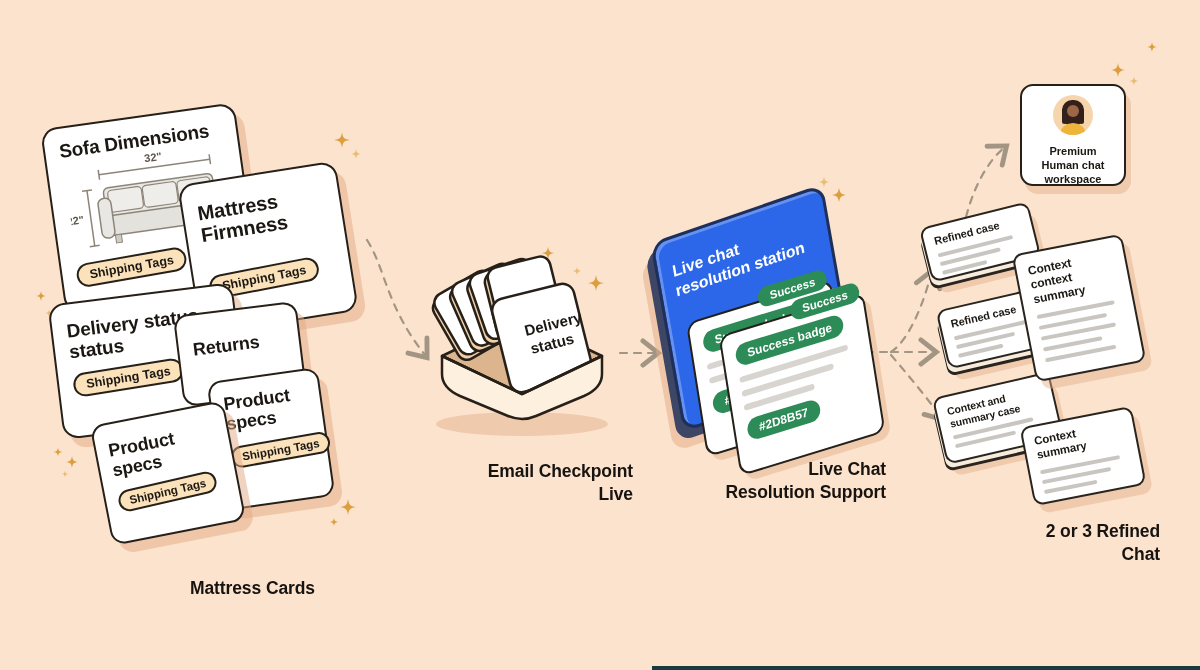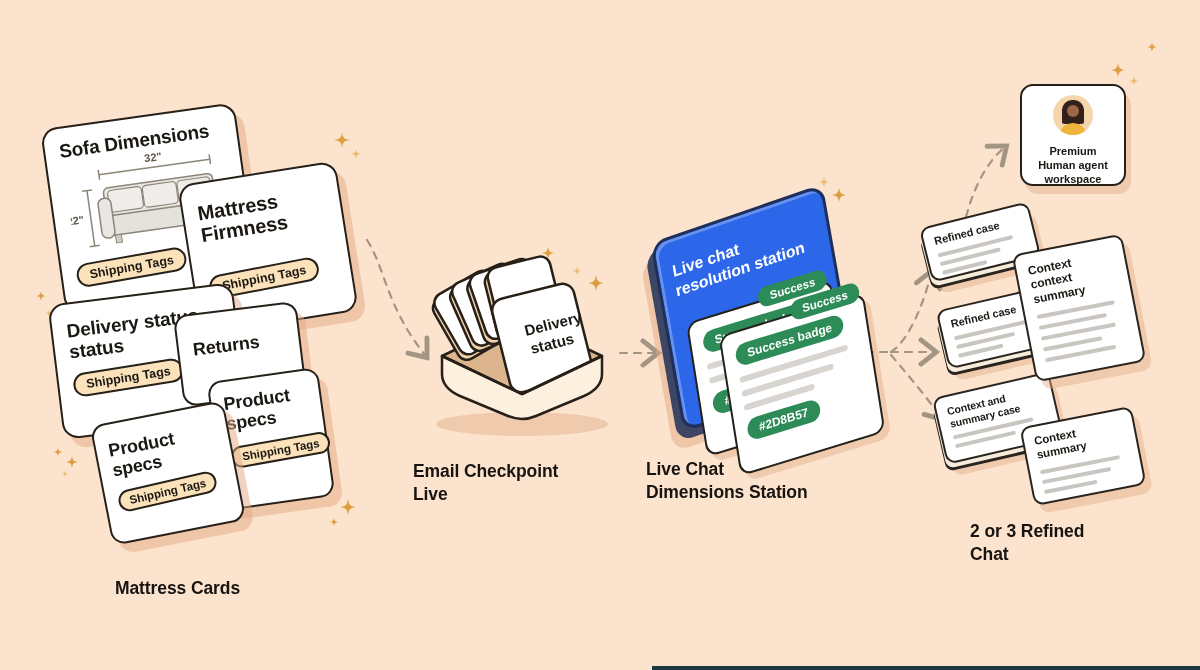--- a/index.html
+++ b/index.html
@@ -14,21 +14,21 @@
   .tagpill{display:inline-block;background:#fbe2ba;border:2px solid #262019;border-radius:999px;
            padding:3px 11px;font-size:12.5px;font-weight:700;color:#1b1813;white-space:nowrap;transform:rotate(-2deg);}
 
   .gpill{display:inline-block;background:#2d8b57;color:#ffffff;border-radius:999px;
          padding:4px 12px;font-size:12px;font-weight:700;white-space:nowrap;}
 
   .bar{background:#d8d5d1;border-radius:3px;height:6px;}
   .minibar{background:#c9c6c1;border-radius:2px;height:4px;}
 
   .stage-label{position:absolute;font-weight:700;font-size:17.5px;line-height:1.34;color:#171310;
-               text-align:left;letter-spacing:-0.1px;z-index:4;}
+               text-align:right;letter-spacing:-0.1px;z-index:4;}
 
   
   .station-panel{position:absolute;width:180px;height:192px;background:#2c67e9;border:3px solid #1e2f5a;
                  border-radius:16px;box-sizing:border-box;transform:rotate(-10deg) skewY(-9deg);
                  box-shadow:-7px 8px 0 rgba(30,47,90,0.85), -13px 16px 0 rgba(226,170,132,0.5),
                             inset 3px 3px 0 rgba(255,255,255,0.28);z-index:2;}
   .station-panel .panel-text{display:block;padding:22px 14px;color:#ffffff;font-weight:700;font-size:16px;line-height:1.22;width:150px;}
   .chatcard{position:absolute;width:150px;background:#ffffff;border:2.5px solid #24201a;border-radius:12px;
             box-sizing:border-box;padding:12px;transform:rotate(-9deg) skewY(-8deg);
             box-shadow:5px 7px 0 rgba(226,170,132,0.45);}
@@ -208,21 +208,21 @@
     <span class="gpill tab" style="font-size:11.5px;">Success</span>
     <span class="gpill">Success badge</span>
     <div class="bar" style="width:92%;margin-top:10px;"></div>
     <div class="bar" style="width:78%;margin-top:8px;"></div>
     <div class="bar" style="width:60%;margin-top:8px;"></div>
     <span class="gpill" style="margin-top:9px;">#2D8B57</span>
   </div>
 
   <div class="stage-label" style="left:646px;top:458px;width:240px;">
     <div>Live Chat</div>
-    <div>Dimensions Station</div>
+    <div>Resolution Support</div>
   </div>
 
   <div class="refcard ref3d" style="left:924px;top:214px;width:112px;height:56px;transform:rotate(-14deg);z-index:3;">
     <div class="title">Refined case</div>
     <div class="minibar" style="width:88%;margin-top:6px;"></div>
     <div class="minibar" style="width:70%;margin-top:5px;"></div>
     <div class="minibar" style="width:52%;margin-top:5px;"></div>
   </div>
 
   <div class="refcard ref3d" style="left:941px;top:298px;width:108px;height:60px;transform:rotate(-13deg);z-index:3;">
@@ -270,19 +270,19 @@
       <g clip-path="url(#avclip)">
         <rect x="10" y="6" width="22" height="26" rx="10" fill="#33201a"></rect>
         <circle cx="21" cy="17" r="6" fill="#9c6746"></circle>
         <path d="M8,42 Q8,30 21,29 Q34,30 34,42 Z" fill="#efb43c"></path>
         <rect x="10" y="14" width="5" height="16" rx="2.5" fill="#33201a"></rect>
         <rect x="27" y="14" width="5" height="16" rx="2.5" fill="#33201a"></rect>
       </g>
     </svg>
     <div class="ptext">
       <div>Premium</div>
-      <div>Human agent</div>
+      <div>Human chat</div>
       <div>workspace</div>
     </div>
   </div>
 
   <div class="bottom-bar"></div>
 </div>
 
 </body></html>

